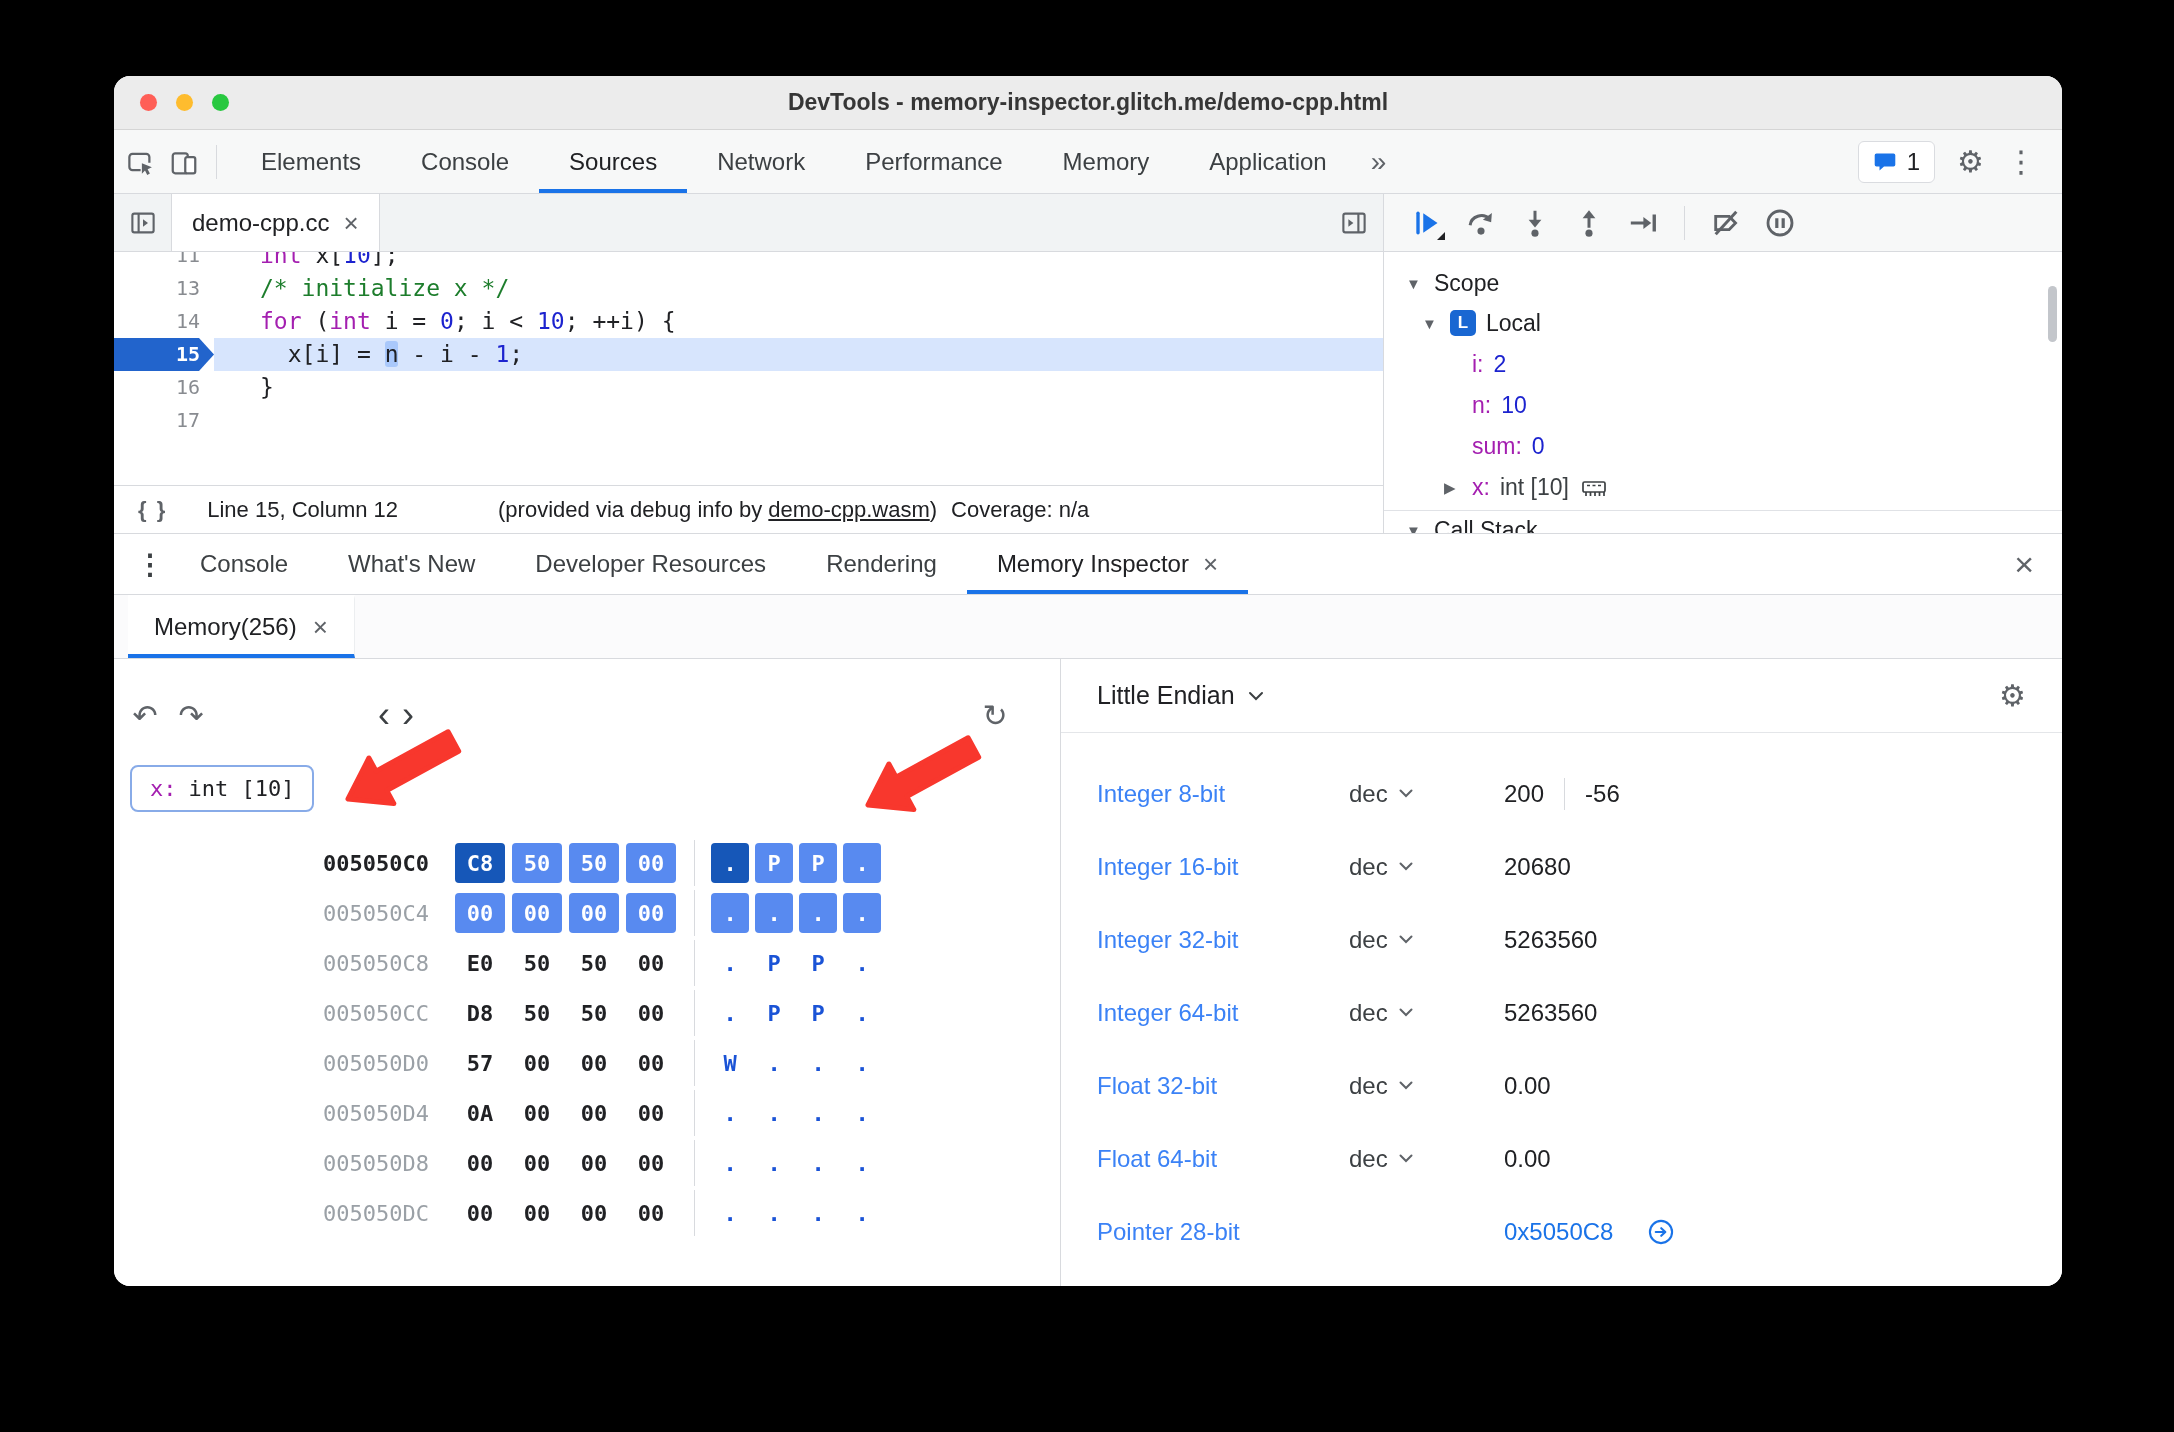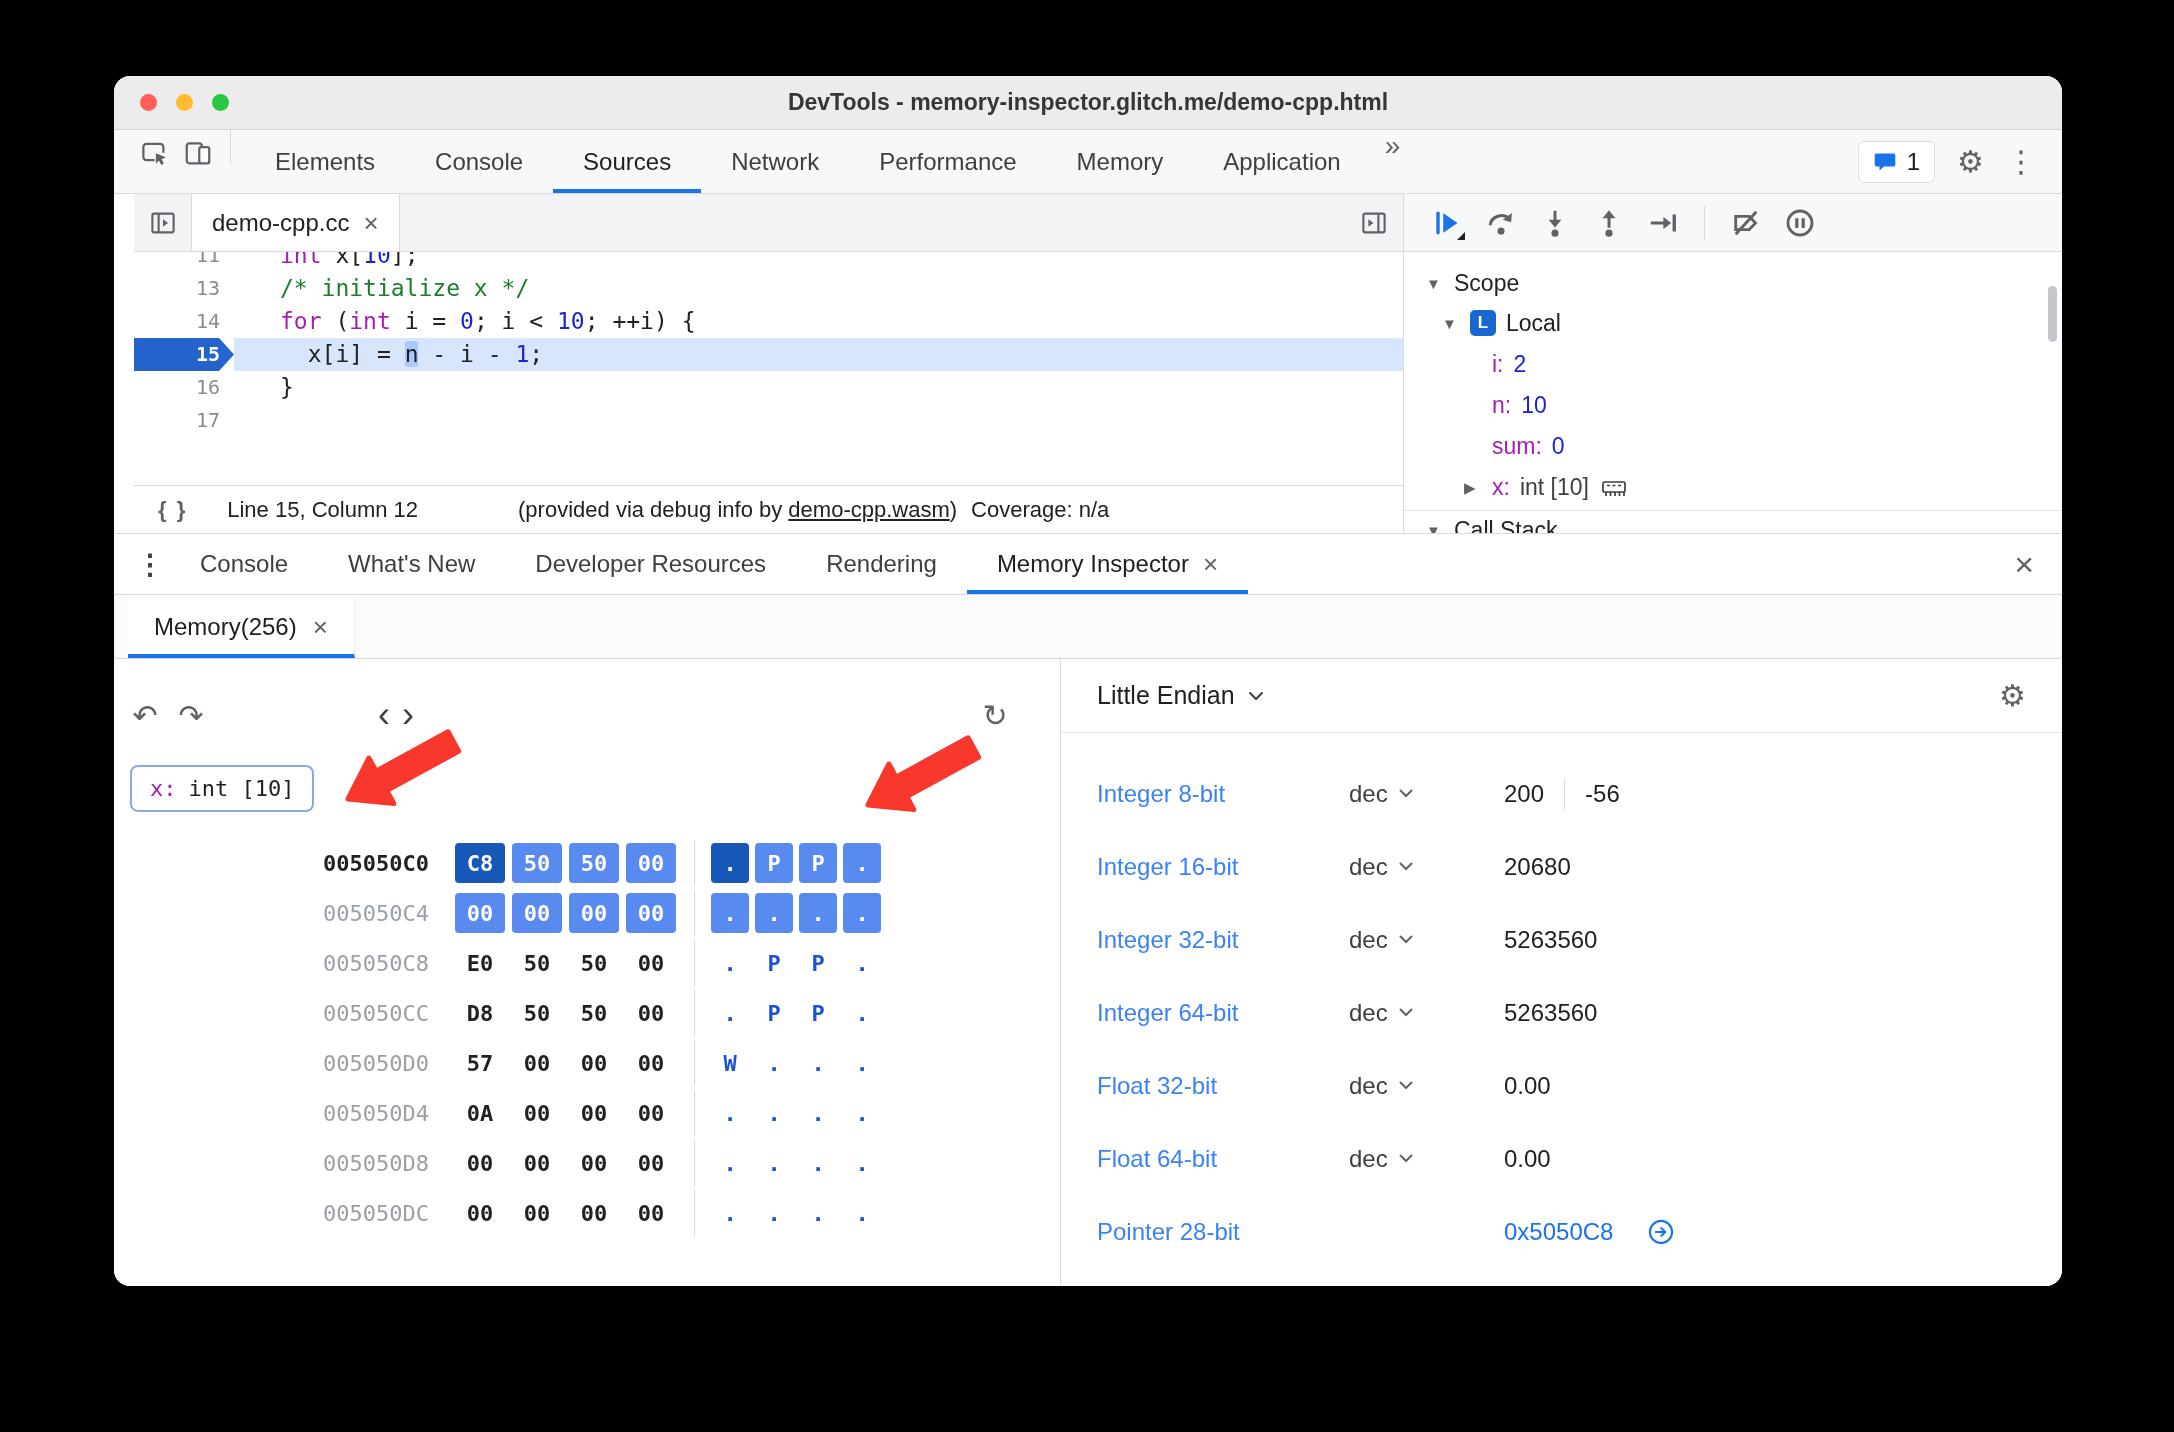--- a/index.html
+++ b/index.html
@@ -12,37 +12,37 @@
 
   
   .titlebar { height: 54px; flex: 0 0 auto; background: #ececec; border-bottom: 1px solid #d5d5d5;
     position: relative; display: flex; align-items: center; justify-content: center; }
   .traffic { position: absolute; left: 26px; top: 0; height: 100%; display: flex; align-items: center; gap: 19px; }
   .tl { width: 17px; height: 17px; border-radius: 50%; display: inline-block; }
   .tl.red { background: #ff5f57; } .tl.yellow { background: #febc2e; } .tl.green { background: #28c840; }
   .wtitle { font-size: 23px; font-weight: 700; color: #363636; }
 
   
-  .main-toolbar { height: 64px; flex: 0 0 auto; display: flex; 
-    border-bottom: 1px solid #d8dade; background: #f7f8f8; padding-left: 18px; }
+  .main-toolbar { height: 64px; flex: 0 0 auto; display: flex; align-items: center;
+    border-bottom: 1px solid #d8dade; background: #f7f8f8; padding-left: 4px; }
   .tbicon { width: 44px; height: 44px; display: flex; align-items: center; justify-content: center; color: #5f6368; }
   .vdiv { width: 1px; height: 34px; background: #d8dade; margin: 0 10px; }
   .main-tabs { display: flex; height: 100%; margin-left: 4px; }
   .main-tab { padding: 0 30px; display: flex; align-items: center; font-size: 24px; color: #3c4043;
     border-bottom: 4px solid transparent; border-top: 4px solid transparent; white-space: nowrap; }
   .main-tab.active { border-bottom-color: #1a73e8; color: #202124; }
   .overflow { font-size: 28px; color: #5f6368; padding: 0 14px; }
   .tb-right { margin-left: auto; display: flex; align-items: center; gap: 22px; padding-right: 26px; }
   .issues { display: flex; align-items: center; gap: 10px; border: 1px solid #dadce0; border-radius: 6px;
     height: 42px; padding: 0 14px; font-size: 24px; color: #202124; background: #fff; }
   .glyph30 { font-size: 30px; color: #5f6368; }
 
   
   .content-row { display: flex; height: 339px; flex: 0 0 auto; }
-  .sources-pane { width: 1270px; flex: 0 0 auto; display: flex; flex-direction: column; border-right: 1px solid #d8dade; background: #fff; margin-left: 20px; }
+  .sources-pane { width: 1270px; flex: 0 0 auto; display: flex; flex-direction: column; border-right: 1px solid #d8dade; background: #fff; }
   .file-tabbar { height: 58px; flex: 0 0 auto; background: #f1f3f4; border-bottom: 1px solid #d8dade; display: flex; align-items: stretch; }
   .navtoggle, .panelicon { width: 58px; display: flex; align-items: center; justify-content: center; color: #5f6368; }
   .navtoggle { border-right: 1px solid #d8dade; }
   .file-tab { display: flex; align-items: center; gap: 14px; padding: 0 20px; background: #fff;
     border-right: 1px solid #d8dade; font-size: 24px; color: #202124; }
   .tabx { color: #5f6368; font-size: 26px; line-height: 1; }
   .spacer { flex: 1; }
 
   .editor { flex: 1; overflow: hidden; background: #fff; font-family: "DejaVu Sans Mono", monospace; font-size: 23px; }
   .code-lines { margin-top: -13px; }

